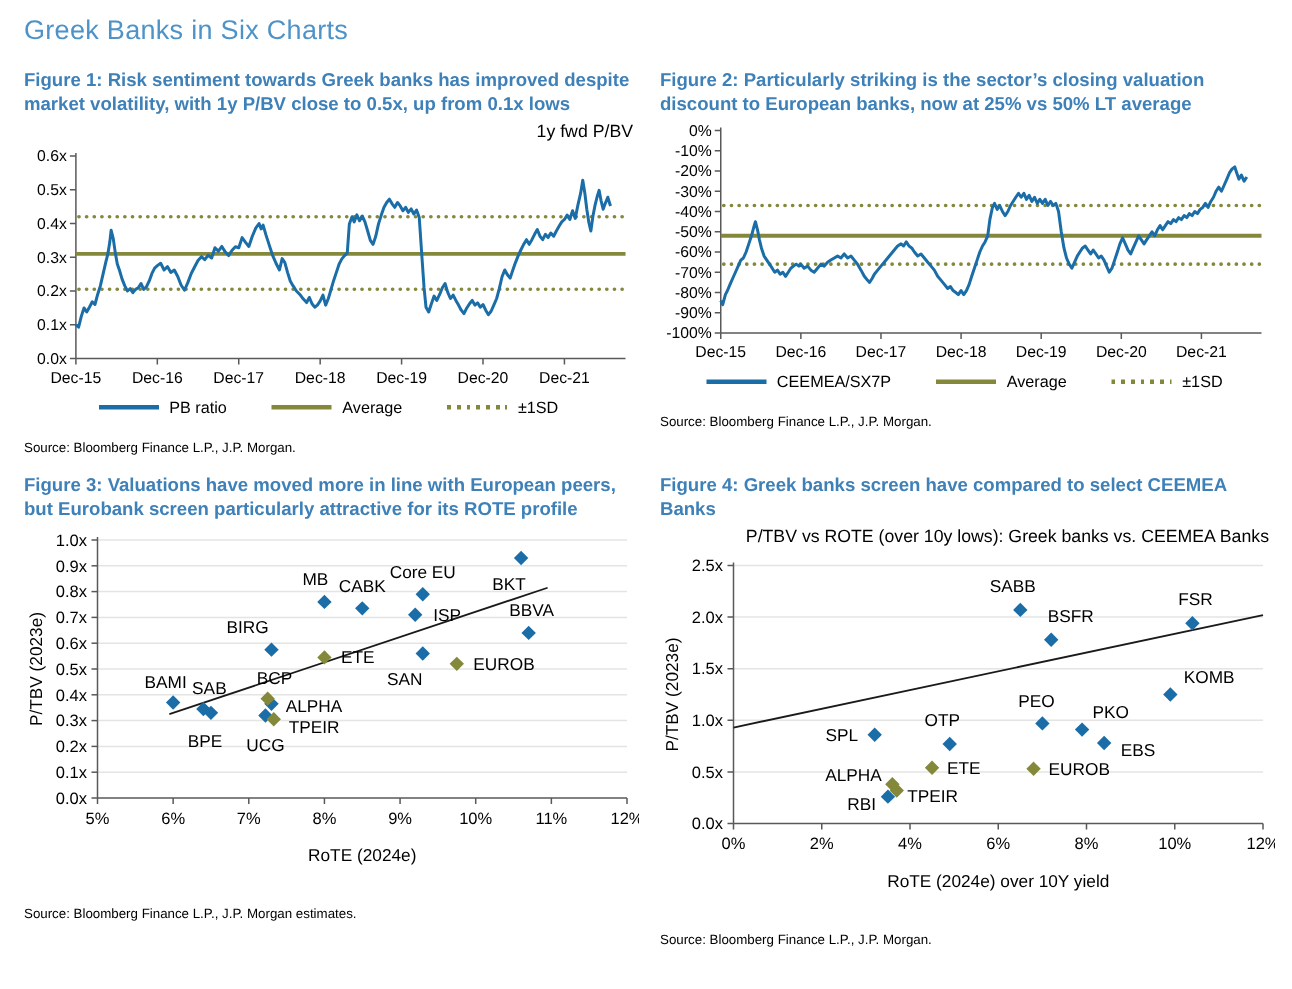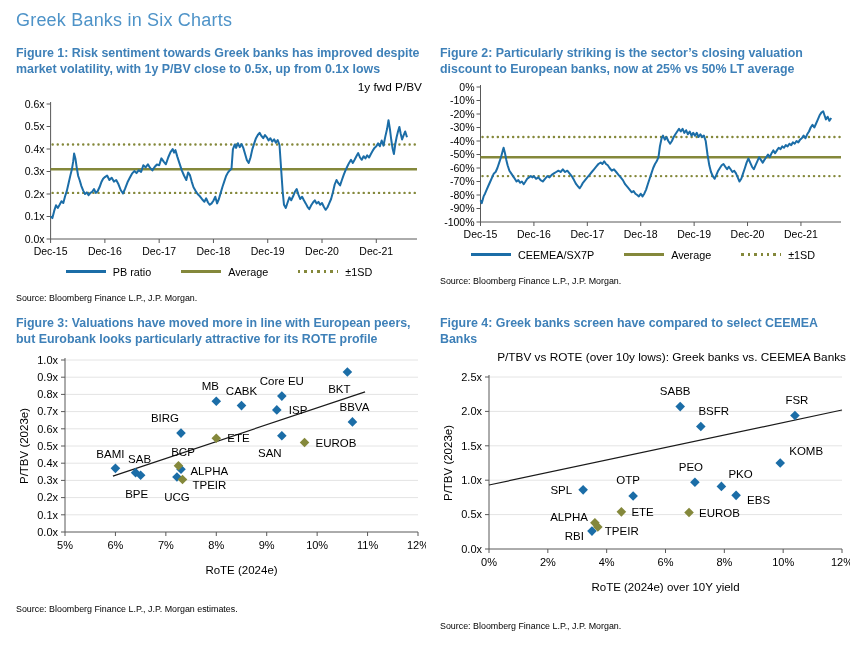--- a/index.html
+++ b/index.html
@@ -146,21 +146,21 @@
         </span>
         <span class="legend-item">
           <span class="swatch" data-swatch="olive-dotted"></span>
           <span>±1SD</span>
         </span>
       </div>
       <div class="source">Source: Bloomberg Finance L.P., J.P. Morgan.</div>
     </section>
 
     <section class="figure scatter">
-      <div class="fig-title">Figure 3: Valuations have moved more in line with European peers, but Eurobank looks particularly attractive for its ROTE profile</div>
+      <div class="fig-title">Figure 3: Valuations have moved more in line with European peers, but Eurobank screen particularly attractive for its ROTE profile</div>
       <svg width="410" height="232">
           <g>
             <line x1="49" y1="164.8" x2="402" y2="164.8" stroke="#e4e4e4" stroke-width="1"></line>
             <line x1="49" y1="147.6" x2="402" y2="147.6" stroke="#e4e4e4" stroke-width="1"></line>
             <line x1="49" y1="130.39999999999998" x2="402" y2="130.39999999999998" stroke="#e4e4e4" stroke-width="1"></line>
             <line x1="49" y1="113.2" x2="402" y2="113.2" stroke="#e4e4e4" stroke-width="1"></line>
             <line x1="49" y1="96" x2="402" y2="96" stroke="#e4e4e4" stroke-width="1"></line>
             <line x1="49" y1="78.8" x2="402" y2="78.8" stroke="#e4e4e4" stroke-width="1"></line>
             <line x1="49" y1="61.60000000000001" x2="402" y2="61.60000000000001" stroke="#e4e4e4" stroke-width="1"></line>
             <line x1="49" y1="44.39999999999999" x2="402" y2="44.39999999999999" stroke="#e4e4e4" stroke-width="1"></line>

